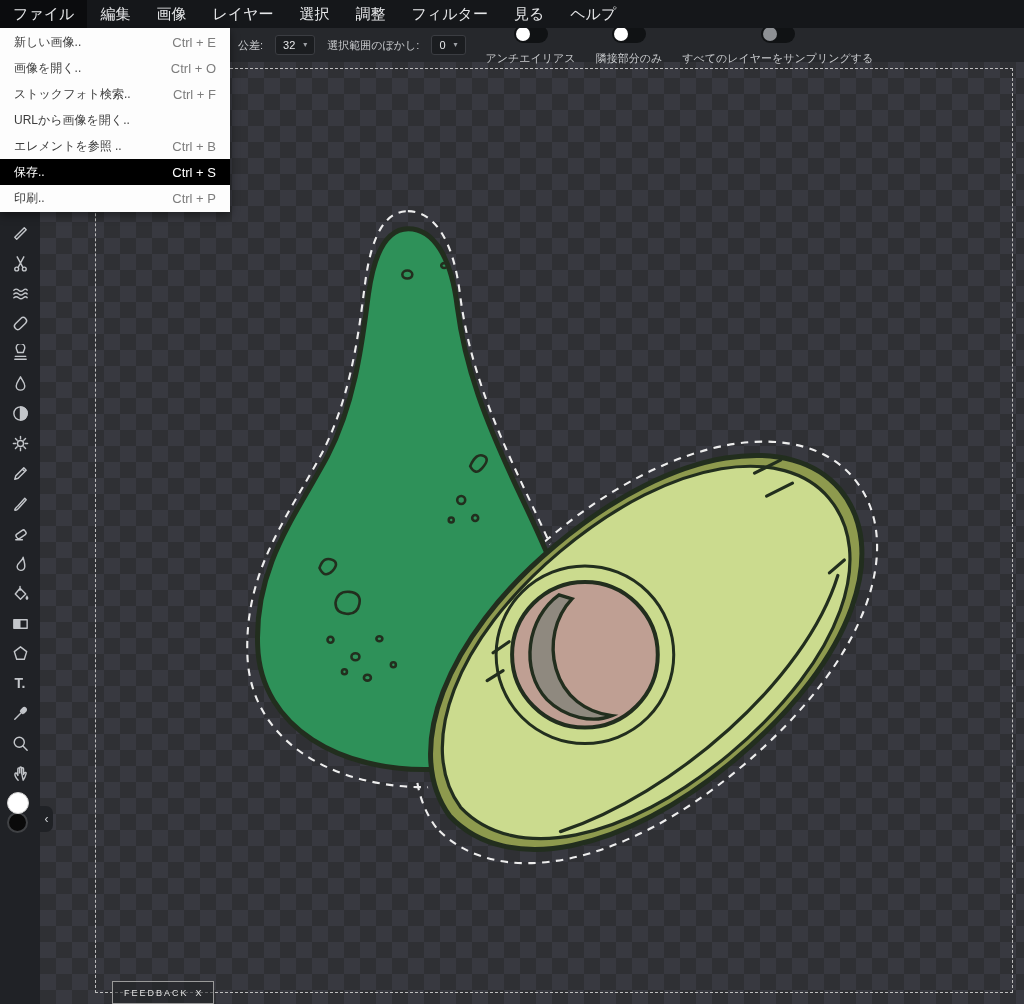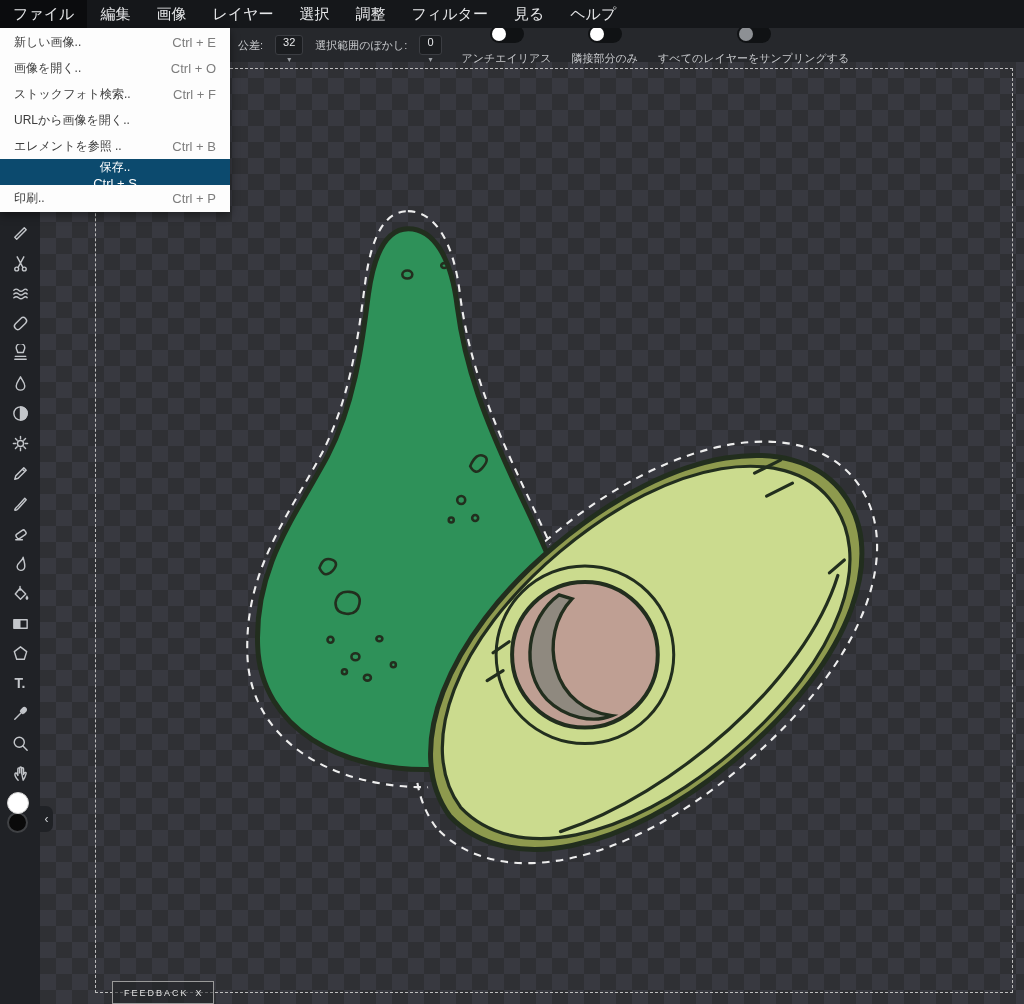--- a/index.html
+++ b/index.html
@@ -11,21 +11,21 @@
   }
 
   
   .menubar{position:absolute;left:0;top:0;width:1024px;height:28px;background:#15171a;display:flex;align-items:stretch;z-index:60;}
   .menu-item{display:flex;align-items:center;padding:0 13px;font-size:15px;color:#e6e7e9;cursor:default;white-space:nowrap;}
   .menu-item.active{background:#0b0c0e;}
 
   
   .optionsbar{position:absolute;left:0;top:28px;width:1024px;height:34px;background:#26282c;display:flex;align-items:center;padding-left:238px;gap:12px;z-index:20;}
   .opt-label{font-size:11px;color:#c9cbce;white-space:nowrap;}
-  .opt-box{display:flex;align-items:center;gap:8px;background:#1b1d20;border:1px solid #3b3d42;border-radius:3px;height:20px;padding:0 7px;font-size:11px;color:#e6e7e9;cursor:pointer;flex-direction:column;}
+  .opt-box{display:flex;align-items:center;gap:8px;background:#1b1d20;border:1px solid #3b3d42;border-radius:3px;height:20px;padding:0 7px;font-size:11px;color:#e6e7e9;cursor:pointer;}
   .caret{font-size:8px;color:#9ea1a6;line-height:1;}
   .toggle-group{display:flex;align-items:center;gap:8px;margin-left:8px;flex-direction:column;}
   .toggle{width:34px;height:18px;border-radius:9px;background:#101214;position:relative;flex:none;cursor:pointer;}
   .toggle .knob{position:absolute;left:2px;top:2px;width:14px;height:14px;border-radius:50%;background:#fff;}
   .toggle.off .knob{background:#8d9094;}
 
   
   .workspace{position:absolute;left:40px;top:62px;width:984px;height:942px;
     background-color:#2f3034;
     background-image:conic-gradient(#383940 25%, #2f3034 0 50%, #383940 0 75%, #2f3034 0);
@@ -41,23 +41,23 @@
   .tool{width:40px;height:26px;margin-bottom:4px;display:flex;align-items:center;justify-content:center;cursor:pointer;flex:none;}
   .tool svg{width:19px;height:19px;stroke:#c3c6ca;fill:none;stroke-width:1.5;stroke-linecap:round;stroke-linejoin:round;}
   .tool.texttool{font-size:14px;font-weight:bold;color:#c3c6ca;}
   .swatches{position:relative;width:40px;height:48px;margin-top:2px;flex:none;}
   .fg-swatch{position:absolute;left:7px;top:0;width:22px;height:22px;border-radius:50%;background:#ffffff;border:1px solid #cfcfcf;z-index:2;cursor:pointer;}
   .bg-swatch{position:absolute;left:7px;top:20px;width:21px;height:21px;border-radius:50%;background:#0a0a0a;border:2px solid #3f4144;z-index:1;cursor:pointer;}
   .strip-collapse{position:absolute;left:40px;top:806px;width:13px;height:26px;background:#202226;border-radius:0 7px 7px 0;color:#cfd2d5;display:flex;align-items:center;justify-content:center;font-size:12px;z-index:31;cursor:pointer;}
 
   
   .dropdown{position:absolute;left:0;top:28px;width:230px;background:#fdfdfd;z-index:100;box-shadow:0 3px 9px rgba(0,0,0,.45);padding:1px 0;}
-  .dd-row{height:26px;display:flex;align-items:center;justify-content:space-between;padding:0 14px;font-size:12px;color:#3c3c3c;cursor:pointer;}
+  .dd-row{height:26px;display:flex;align-items:center;justify-content:space-between;padding:0 14px;font-size:12px;color:#3c3c3c;cursor:pointer;gap:25px;}
   .dd-row .sc{font-size:13px;color:#7d7d7d;}
-  .dd-row.hl{background:#0c4a6e;color:#fff;flex-direction:column;}
+  .dd-row.hl{background:#000000;color:#fff;}
   .dd-row.hl .sc{color:#fff;}
 
   
   .feedback{position:absolute;left:112px;top:981px;height:23px;display:flex;align-items:center;gap:7px;padding:0 11px;border:1px solid #9a9a9a;background:rgba(35,37,40,.6);z-index:40;font-size:9px;letter-spacing:2px;color:#e2e2e2;}
   .feedback .fb-close{cursor:pointer;letter-spacing:0;}
 </style>
 </head>
 <body>
 
 <div class="menubar">

